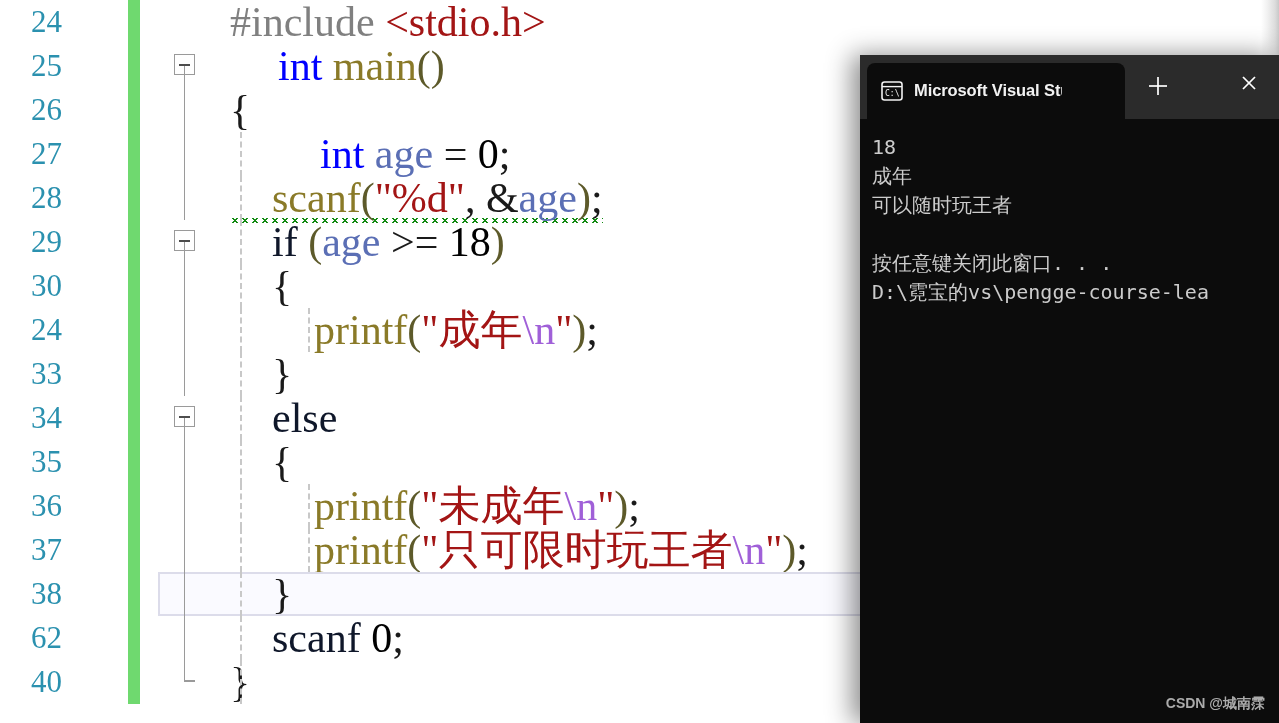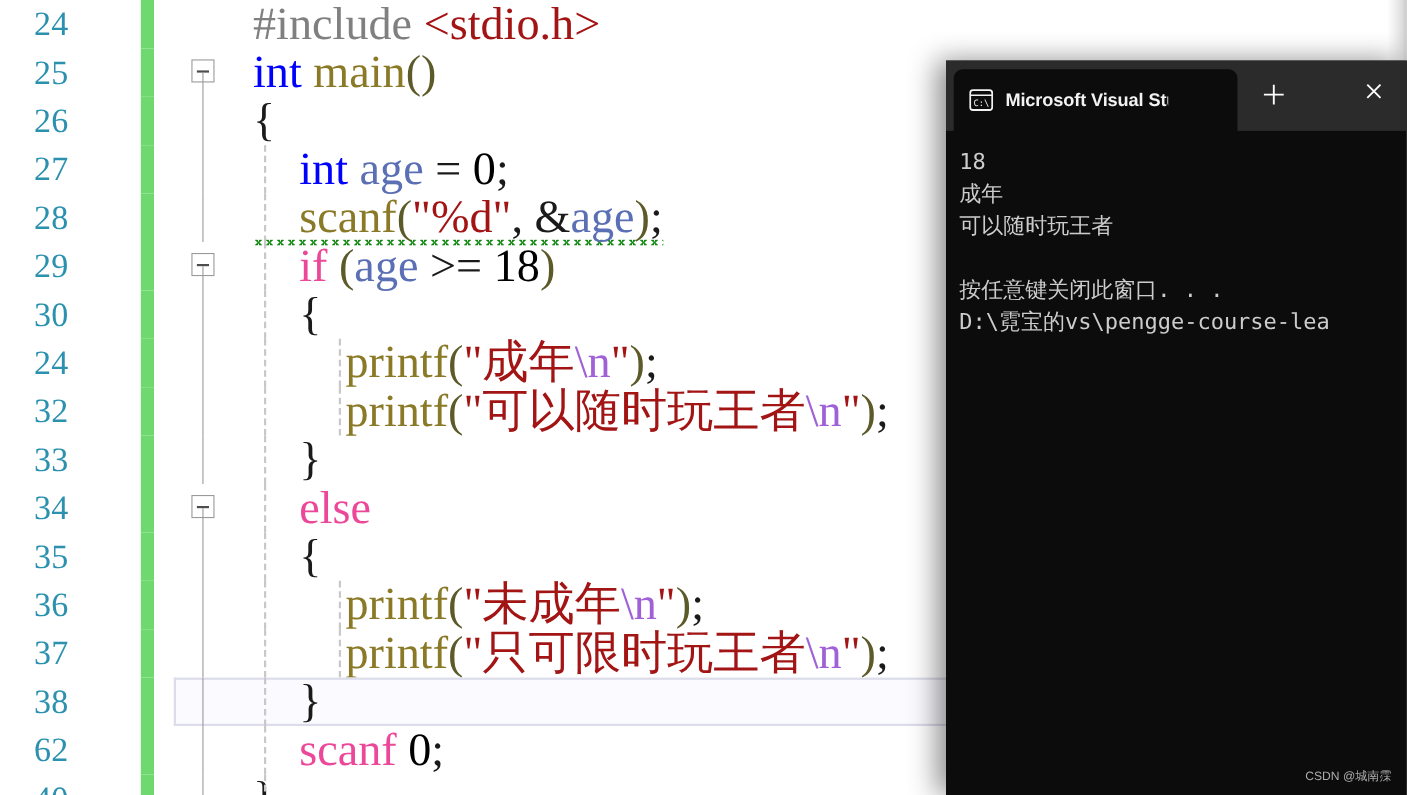--- a/index.html
+++ b/index.html
@@ -94,22 +94,22 @@
   .iguide{
     position:absolute;top:0;width:0;height:44px;
     border-left:2px dashed #c8c8c8;
   }
   .iguide.g1{left:12px;}
   .iguide.g2{left:80px;}
 
   
   .t-pre   {color:#808080;}
   .t-inc   {color:#a31515;}
-  .t-kw    {color:#0000ff;}
-  .t-ctl   {color:#ec4899;margin-top:29px;}
+  .t-kw    {color:#0000ff;margin-left:48px;}
+  .t-ctl   {color:#0f172a;margin-top:29px;}
   .t-fn    {color:#8a7a28;}
   .t-var   {color:#5b6fb5;}
   .t-str   {color:#a31515;}
   .t-esc   {color:#a060d8;}
   .t-num   {color:#000000;}
   .t-punct {color:#5d5a2a;}
   .t-brace {color:#1a1a1a;}
   .t-op    {color:#1a1a1a;}
 
   
@@ -202,22 +202,23 @@
     white-space:pre;
     overflow:hidden;
     height:600px;
   }
   #console-body .blank{height:29px;}
   #watermark{
     position:absolute;
     right:14px;bottom:10px;
     color:#b9b9b9;
     font-family:"Liberation Sans","DejaVu Sans",sans-serif;
-    font-size:11px;
+    font-size:14px;
     opacity:0.92;
+    font-weight:bold;
   }
 </style>
 </head>
 <body>
 
 <div id="editor">
   <div id="code-lines">
       <div class="code-row">
         <div class="gutter-num">24</div>
         <div class="change-bar"></div>
@@ -274,28 +275,20 @@
         </div>
         <div class="code-text"><span class="iguide g1"></span><span><span class="t-punct">    </span><span class="t-brace">{</span></span></div>
       </div>
       <div class="code-row">
         <div class="gutter-num">24</div>
         <div class="change-bar"></div>
         <div class="fold-margin">
           <div class="fold-line"></div>
         </div>
         <div class="code-text"><span class="iguide g1"></span><span class="iguide g2"></span><span><span class="t-punct">        </span><span class="t-fn">printf</span><span class="t-punct">(</span><span class="t-str">"成年</span><span class="t-esc">\n</span><span class="t-str">"</span><span class="t-punct">)</span><span class="t-op">;</span></span></div>
-      </div>
-      <div class="code-row">
-        <div class="gutter-num">32</div>
-        <div class="change-bar"></div>
-        <div class="fold-margin">
-          <div class="fold-line"></div>
-        </div>
-        <div class="code-text"><span class="iguide g1"></span><span class="iguide g2"></span><span><span class="t-punct">        </span><span class="t-fn">printf</span><span class="t-punct">(</span><span class="t-str">"可以随时玩王者</span><span class="t-esc">\n</span><span class="t-str">"</span><span class="t-punct">)</span><span class="t-op">;</span></span></div>
       </div>
       <div class="code-row">
         <div class="gutter-num">33</div>
         <div class="change-bar"></div>
         <div class="fold-margin">
           <div class="fold-line"></div>
         </div>
         <div class="code-text"><span class="iguide g1"></span><span><span class="t-punct">    </span><span class="t-brace">}</span></span></div>
       </div>
       <div class="code-row">

